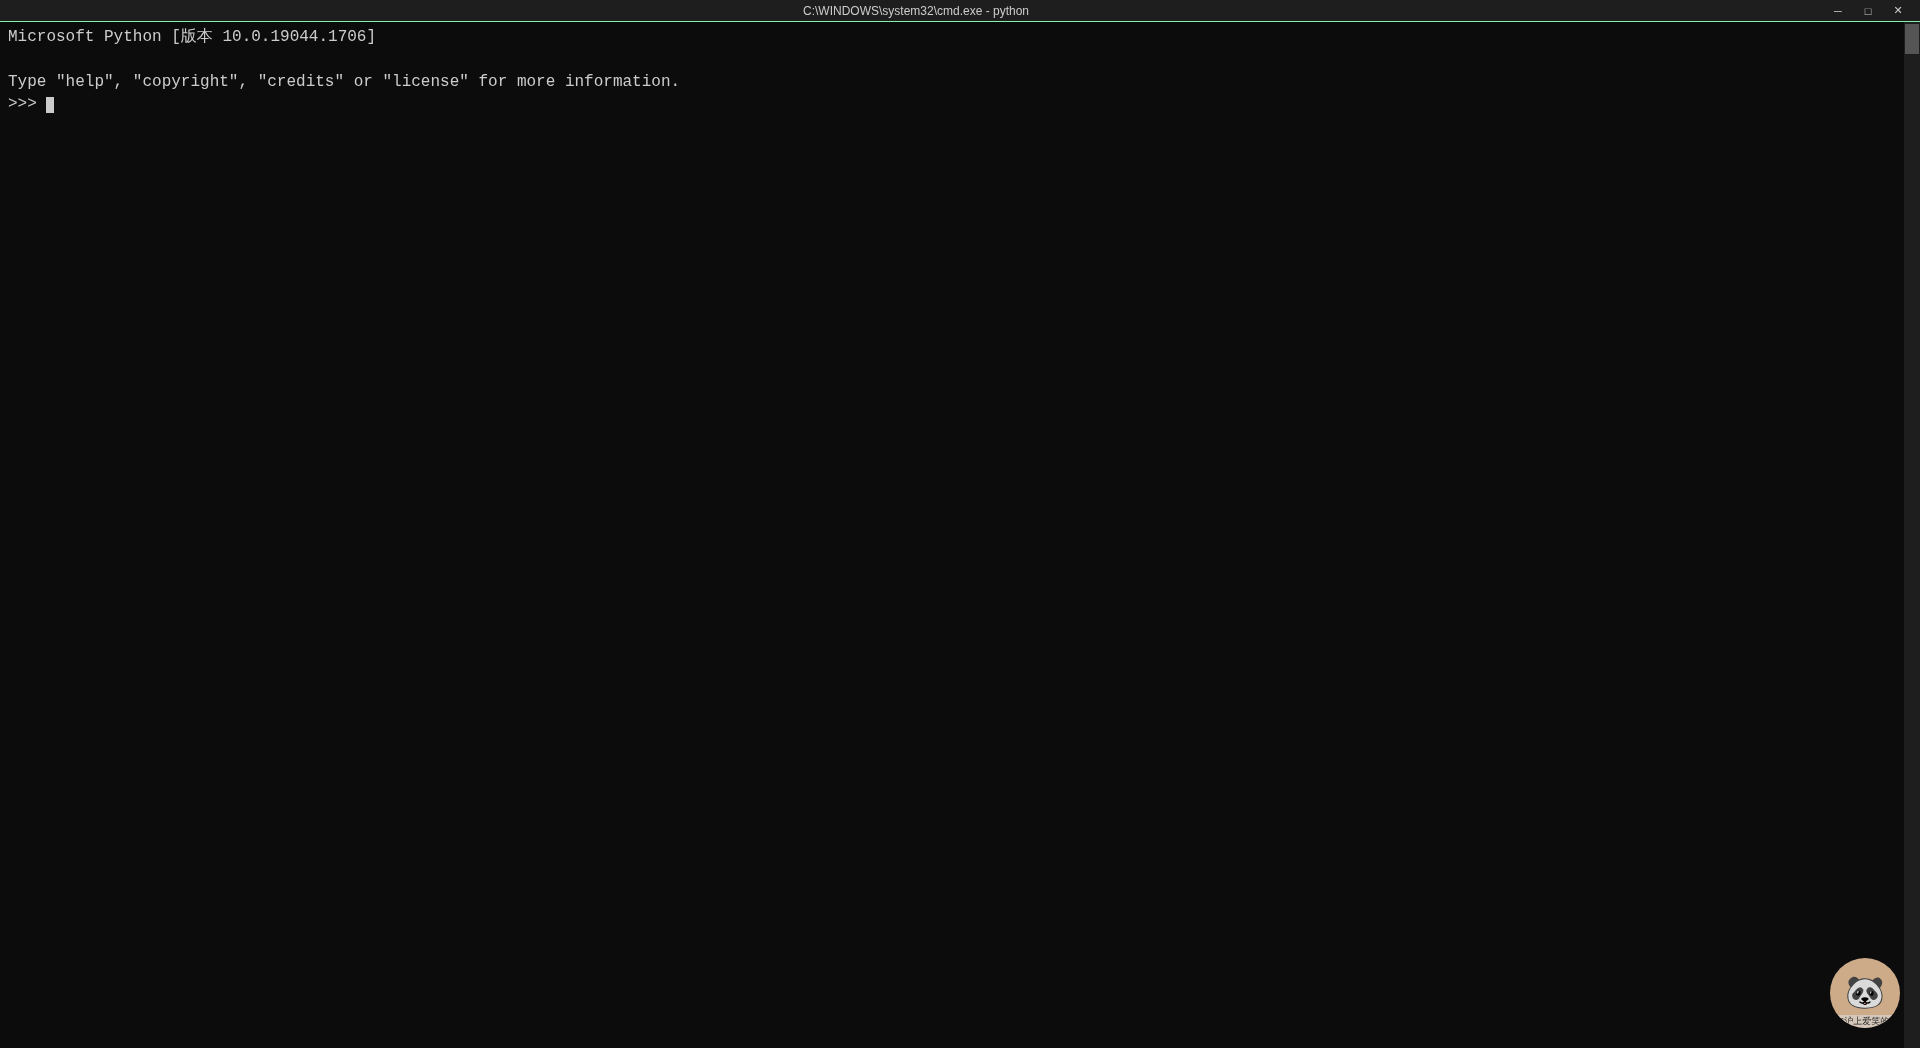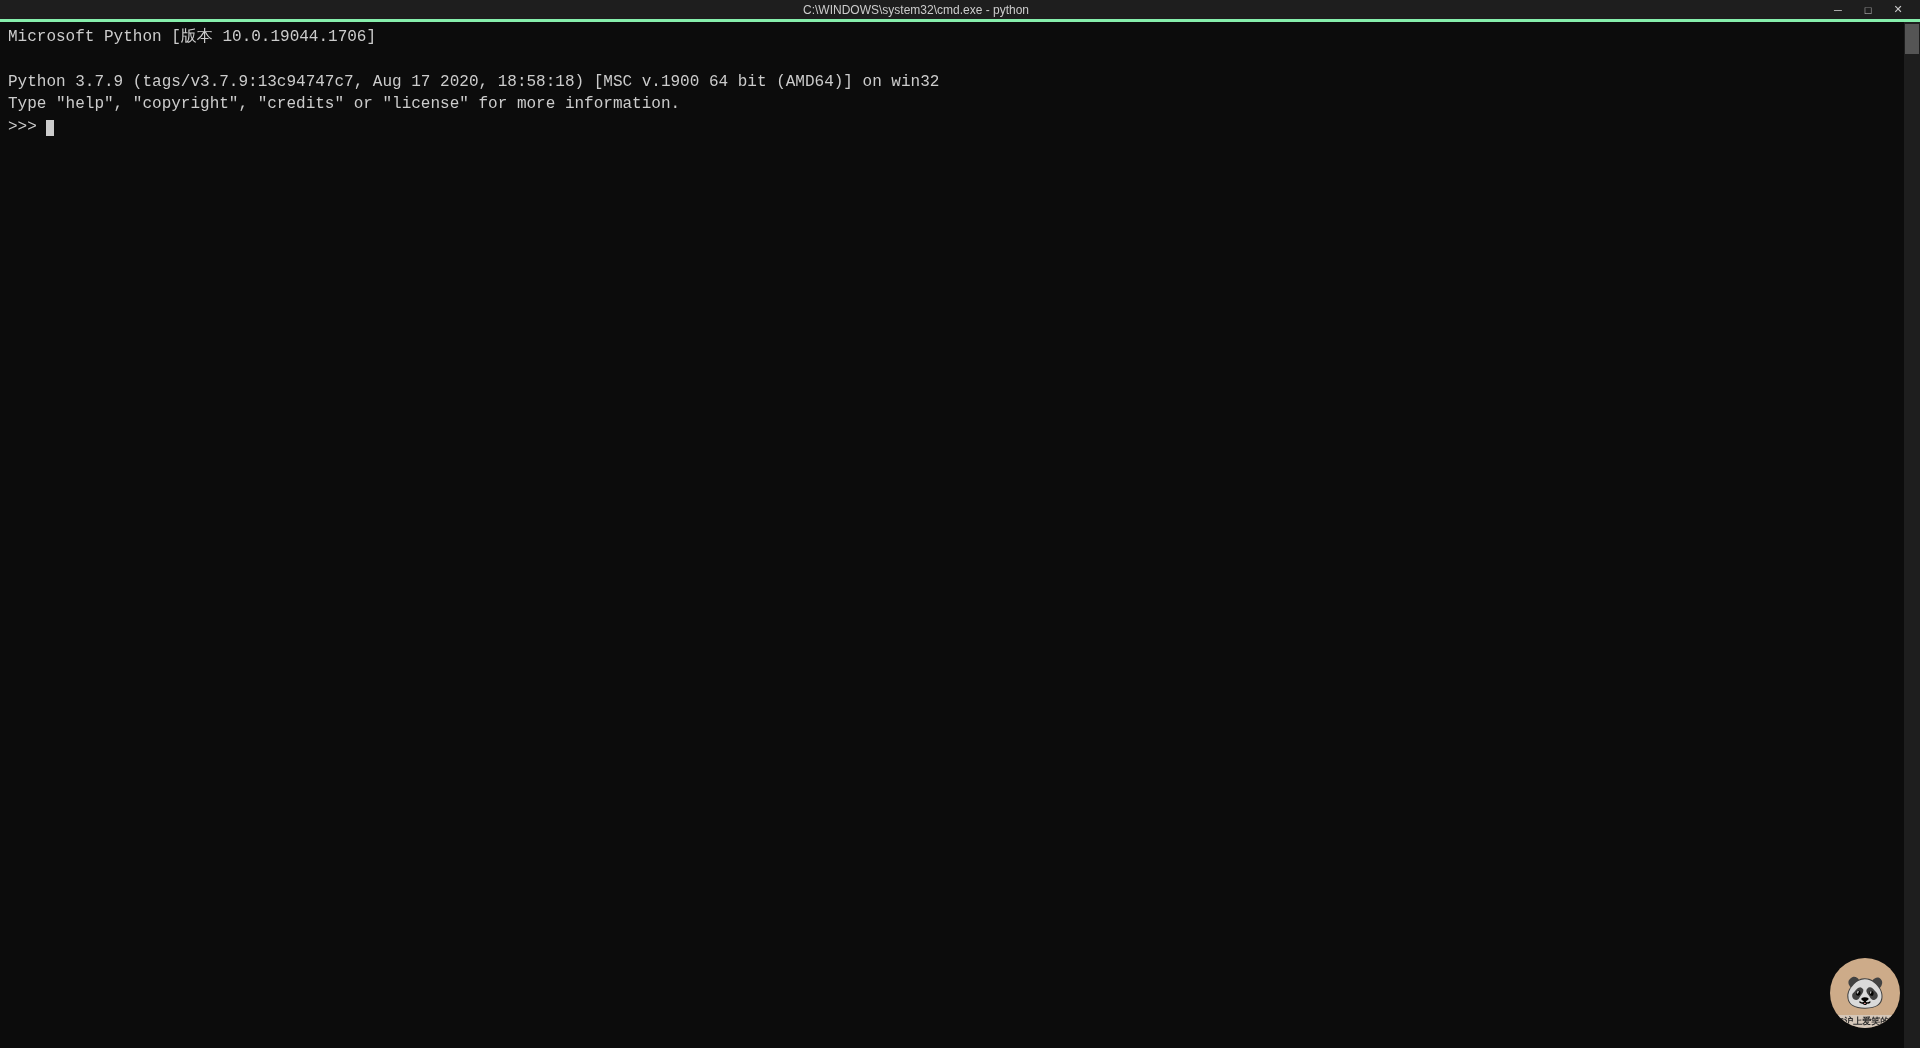--- a/index.html
+++ b/index.html
@@ -17,21 +17,21 @@
     }
 
     
     .title-bar {
       display: flex;
       align-items: center;
       justify-content: space-between;
       background: #1e1e1e;
       height: 22px;
       padding: 0 8px;
-      border-bottom: 3px solid #86efac;
+      border-bottom: 1px solid #86efac;
     }
 
     .title-bar-title {
       color: #ccc;
       font-size: 12px;
       font-family: 'Segoe UI', Arial, sans-serif;
       flex: 1;
       text-align: center;
     }
 
@@ -117,21 +117,20 @@
       position: absolute;
       bottom: 0;
       left: 50%;
       transform: translateX(-50%);
       font-size: 9px;
       color: #333;
       font-family: Arial, sans-serif;
       white-space: nowrap;
       background: rgba(255,255,255,0.6);
       padding: 0 2px;
-      font-weight: bold;
     }
 
     .scrollbar-area {
       position: absolute;
       right: 0;
       top: 22px;
       width: 16px;
       height: calc(1048px - 22px);
       background: #1e1e1e;
     }
@@ -151,21 +150,20 @@
   <div class="title-bar-controls">
     <button class="title-bar-btn">─</button>
     <button class="title-bar-btn">□</button>
     <button class="title-bar-btn close">✕</button>
   </div>
 </div>
 
 <div class="terminal">
   <span class="terminal-line">Microsoft Python [版本 10.0.19044.1706]</span>
   <span class="terminal-line empty"> </span>
-  <span class="terminal-line">Python 3.7.9 (tags/v3.7.9:13c94747c7, Aug 17 2020, 18:58:18) [MSC v.1900 64 bit (AMD64)] on win32</span>
   <span class="terminal-line">Type "help", "copyright", "credits" or "license" for more information.</span>
   <span class="terminal-line">&gt;&gt;&gt; <span class="cursor"></span></span>
 </div>
 
 <div class="scrollbar-area">
   <div class="scrollbar-thumb"></div>
 </div>
 
 <div class="watermark">
   <div class="watermark-circle">

